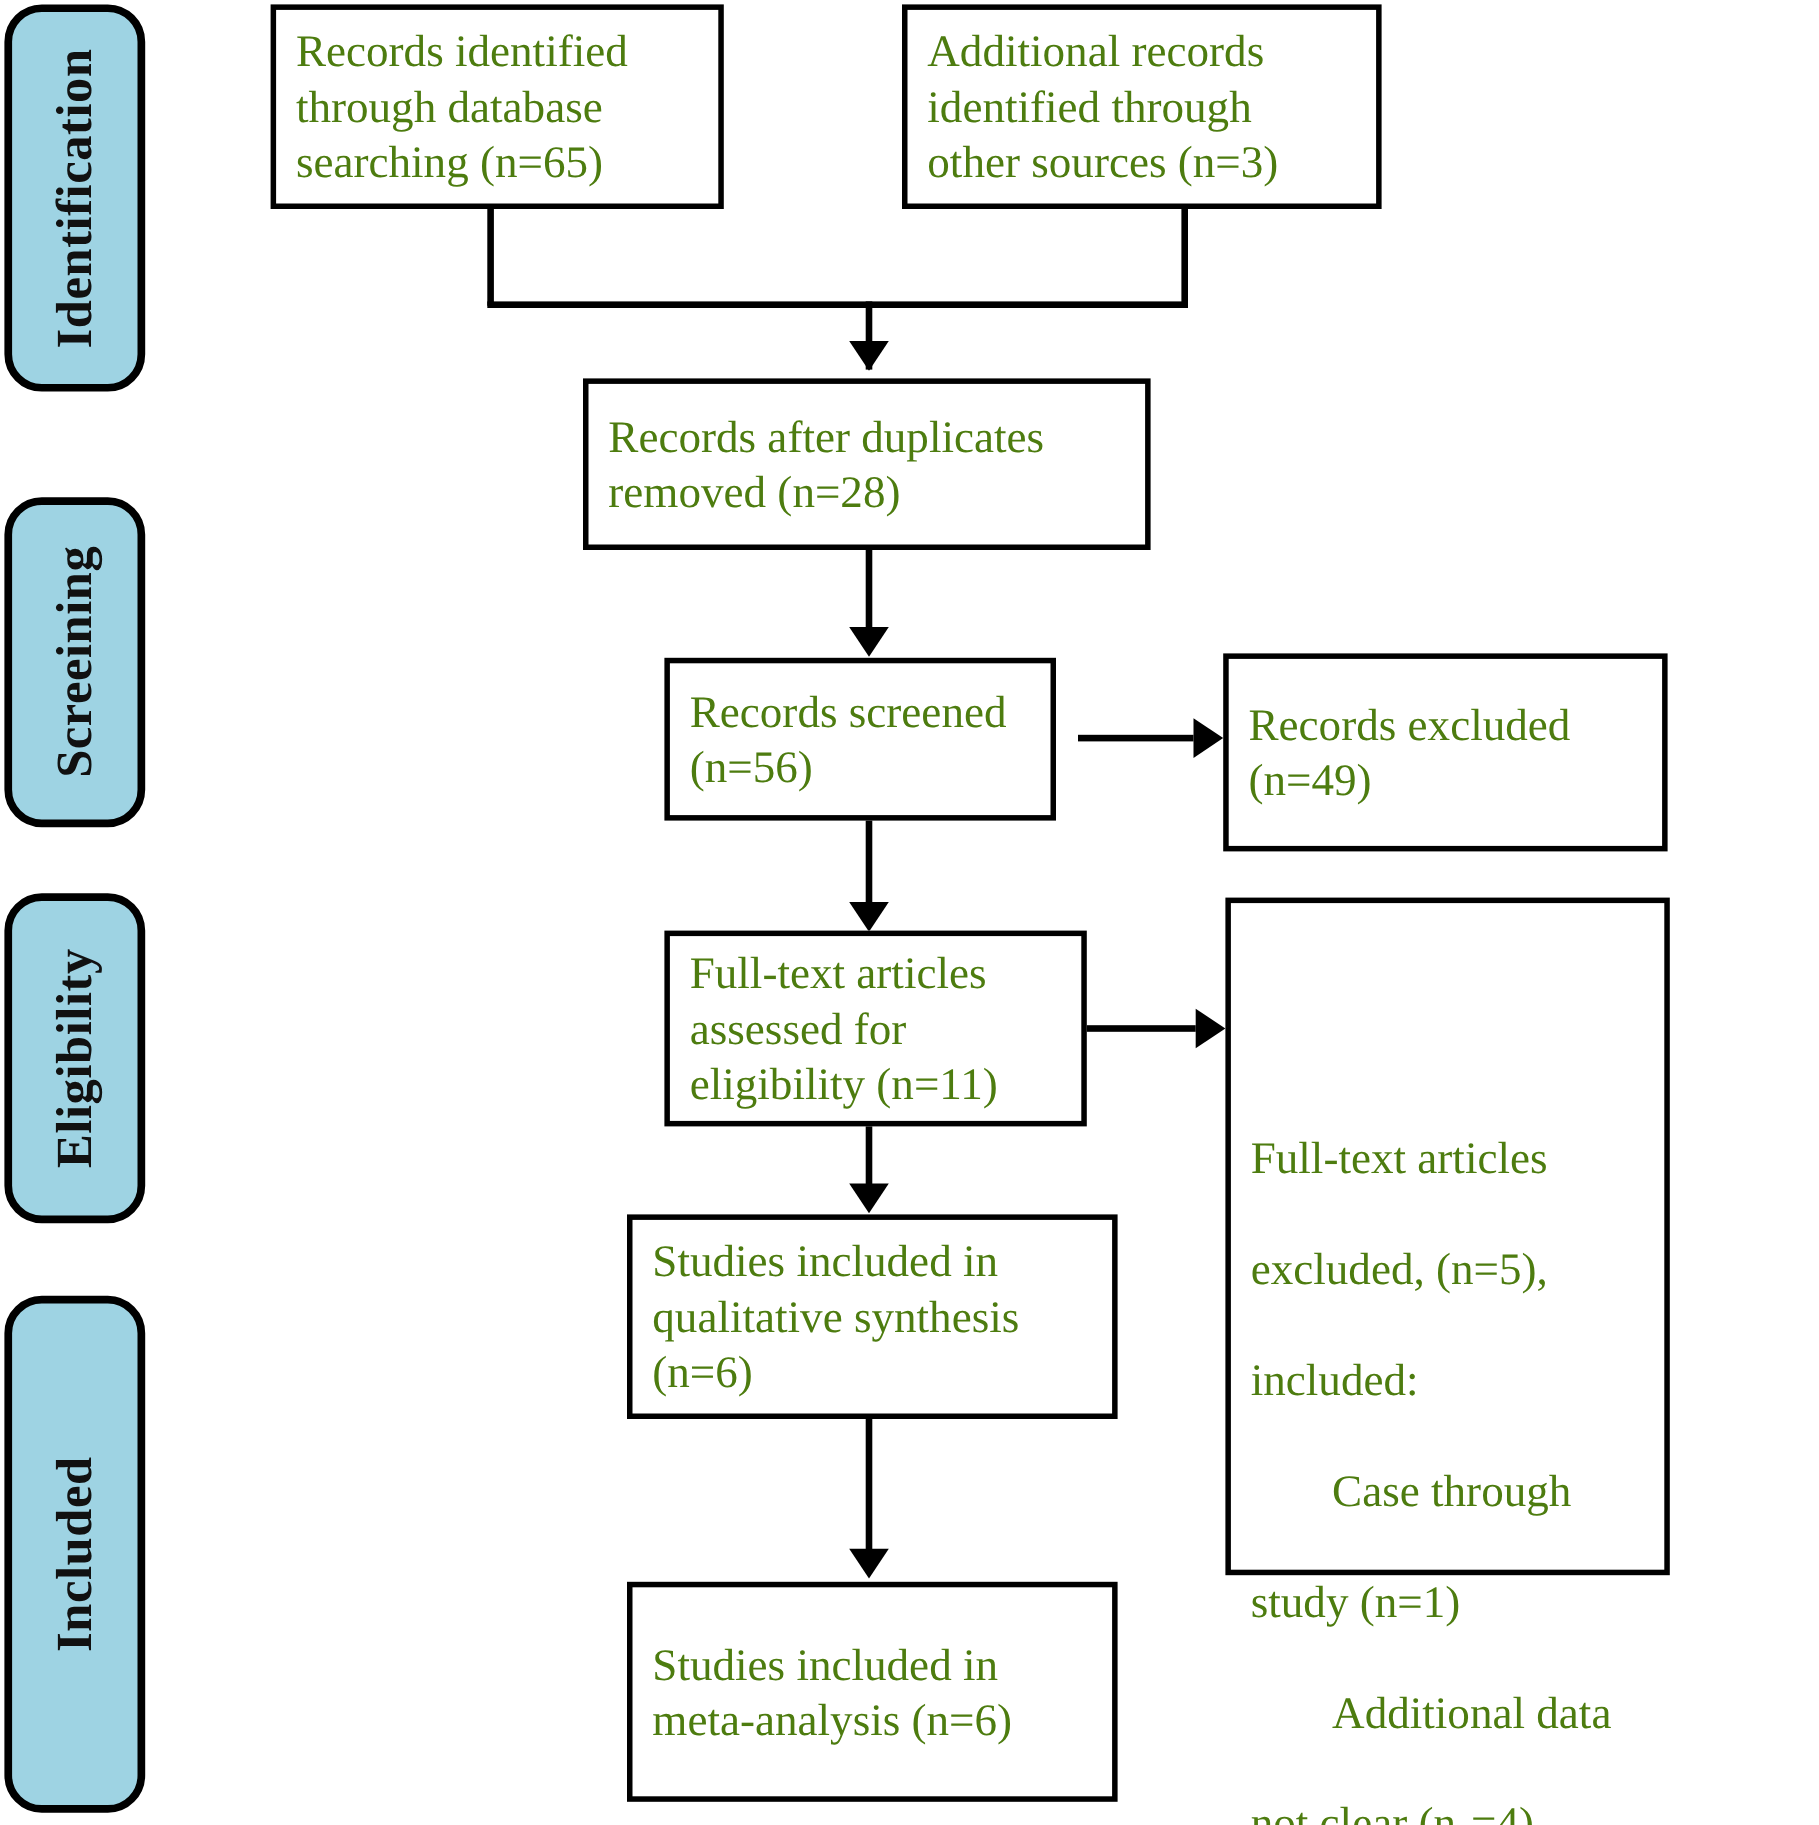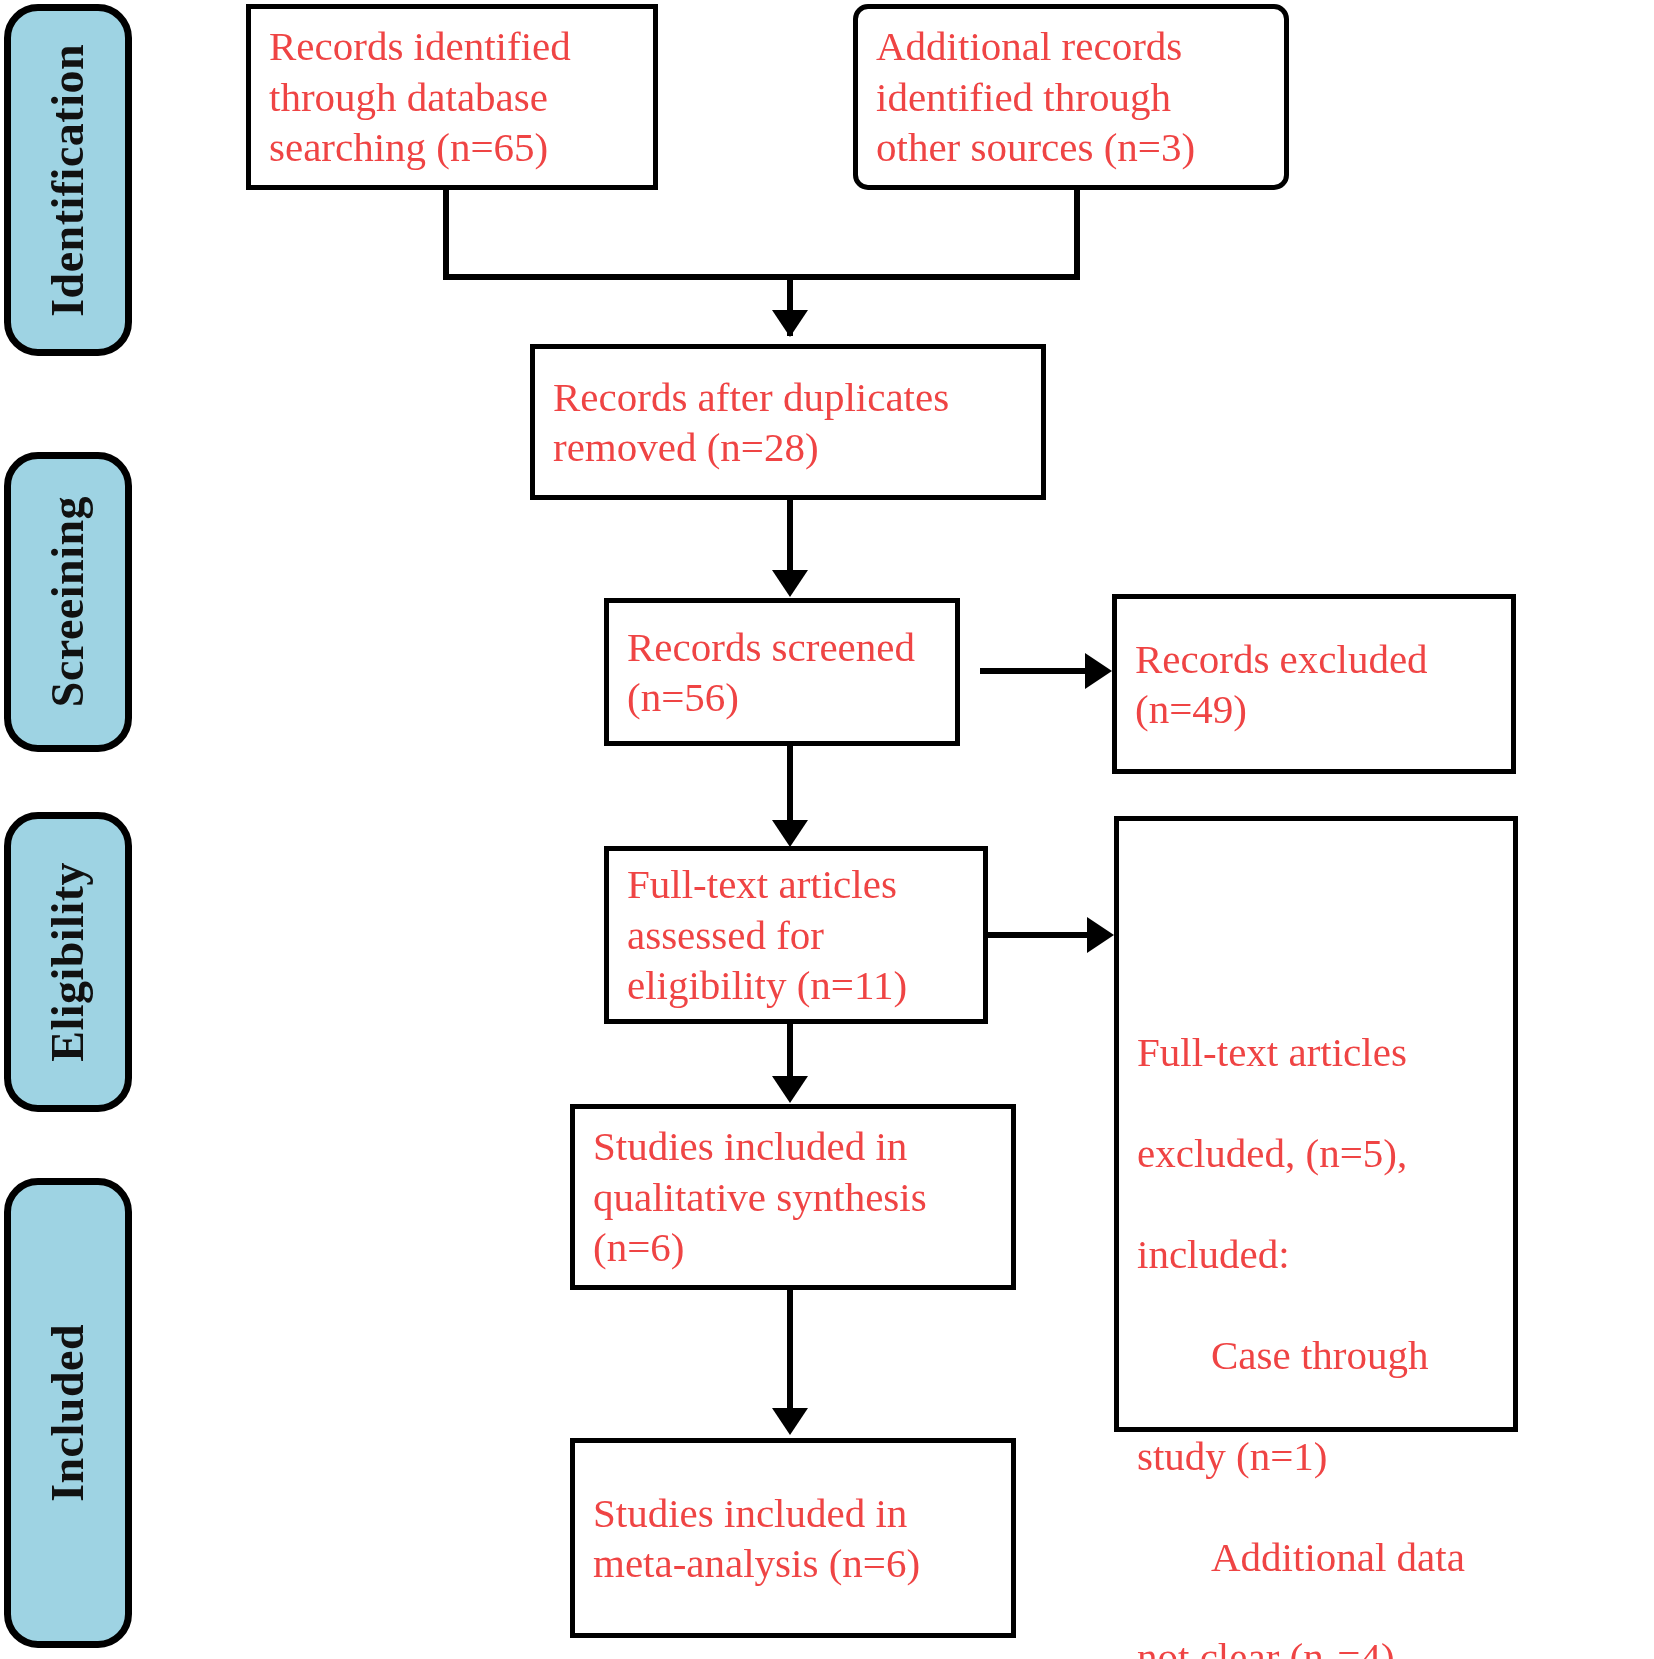--- a/index.html
+++ b/index.html
@@ -48,21 +48,21 @@
     border: 5px solid #000000;
     box-sizing: border-box;
     display: flex;
     flex-direction: column;
     justify-content: center;
   }
   .box-text {
     font-size: 41px;
     line-height: 1.23;
     padding: 0 18px;
-    color: #ef4444;
+    color: #4d7c0f;
     white-space: pre-line;
   }
   .box.top-align {
     justify-content: flex-start;
     padding-top: 40px;
   }
   .indent {
     display: block;
     text-indent: 74px;
   }
@@ -112,21 +112,21 @@
   <div class="stage" style="left:4px; top:1178px; width:128px; height:470px;">
     <span class="stage-label">Included</span>
   </div>
 
   <div class="box" style="left:246px; top:4px; width:412px; height:186px;">
     <div class="box-text">Records identified
 through database
 searching  (n=65)</div>
   </div>
 
-  <div class="box" style="left:853px; top:4px; width:436px; height:186px;border-radius:15px;">
+  <div class="box" style="left:820px; top:4px; width:436px; height:186px;">
     <div class="box-text">Additional records
 identified through
 other sources (n=3)</div>
   </div>
 
   <div class="ln ln-v" style="left:443px; top:190px; height:88px;"></div>
   <div class="ln ln-v" style="left:1074px; top:190px; height:88px;"></div>
   <div class="ln ln-h" style="left:443px; top:274px; width:637px;"></div>
   <div class="ln ln-v" style="left:787px; top:274px; height:62px;"></div>
   <div class="arrow-down" style="left:772px; top:310px;"></div>

